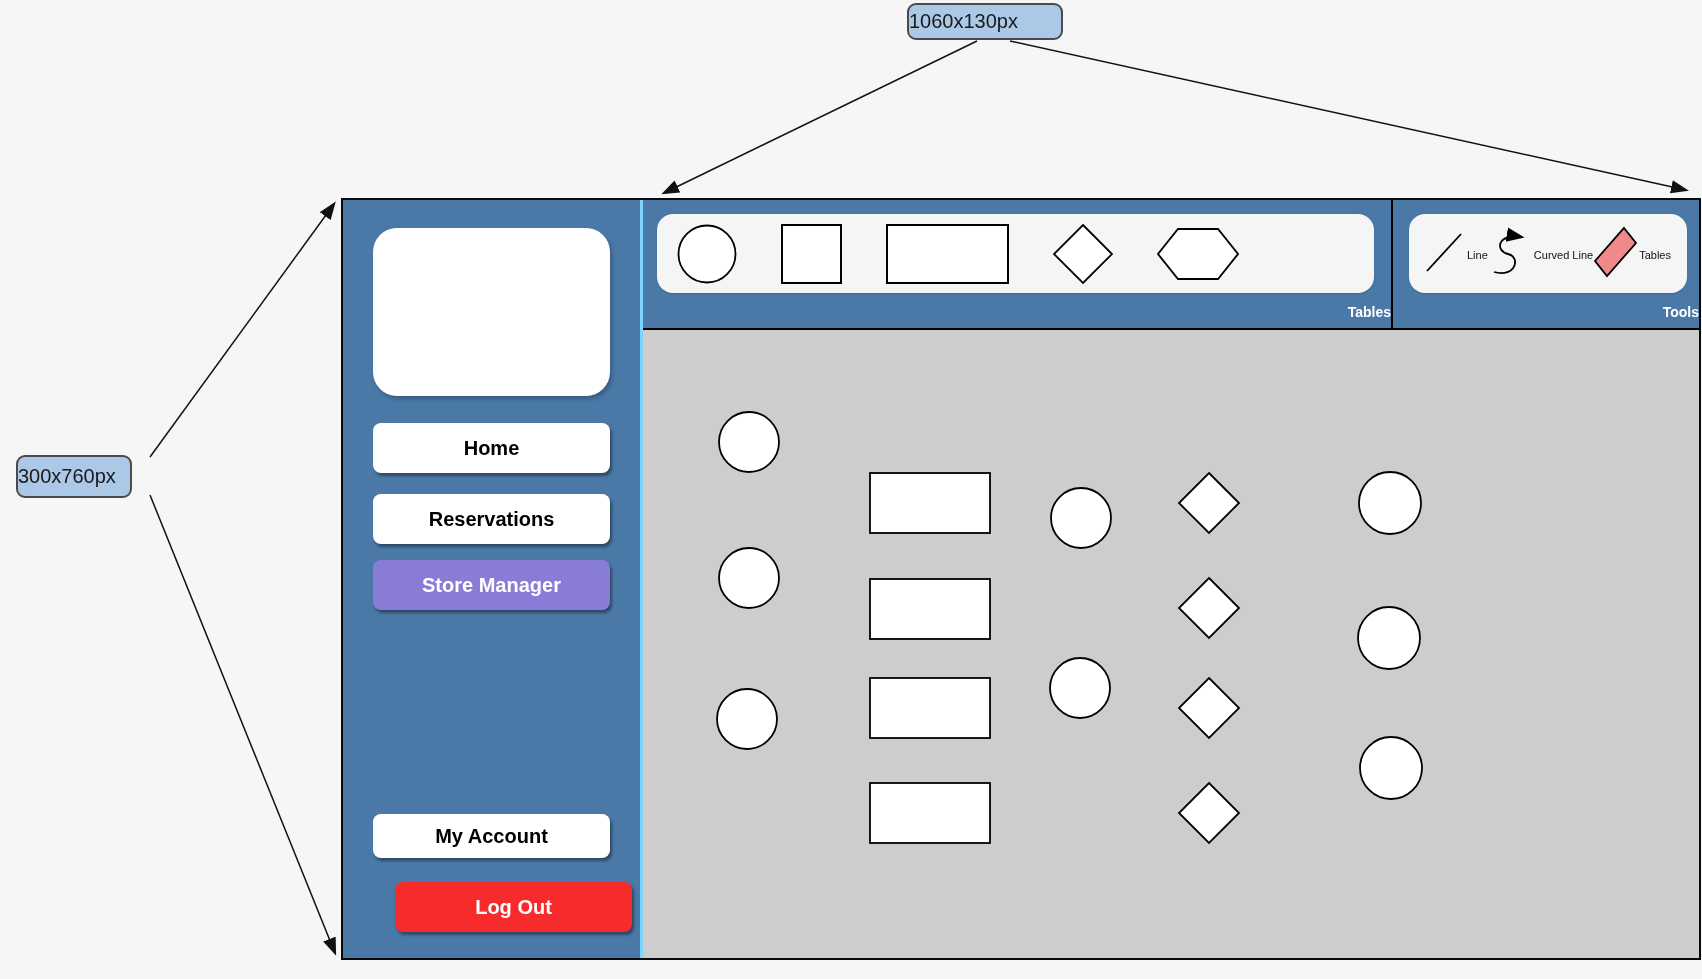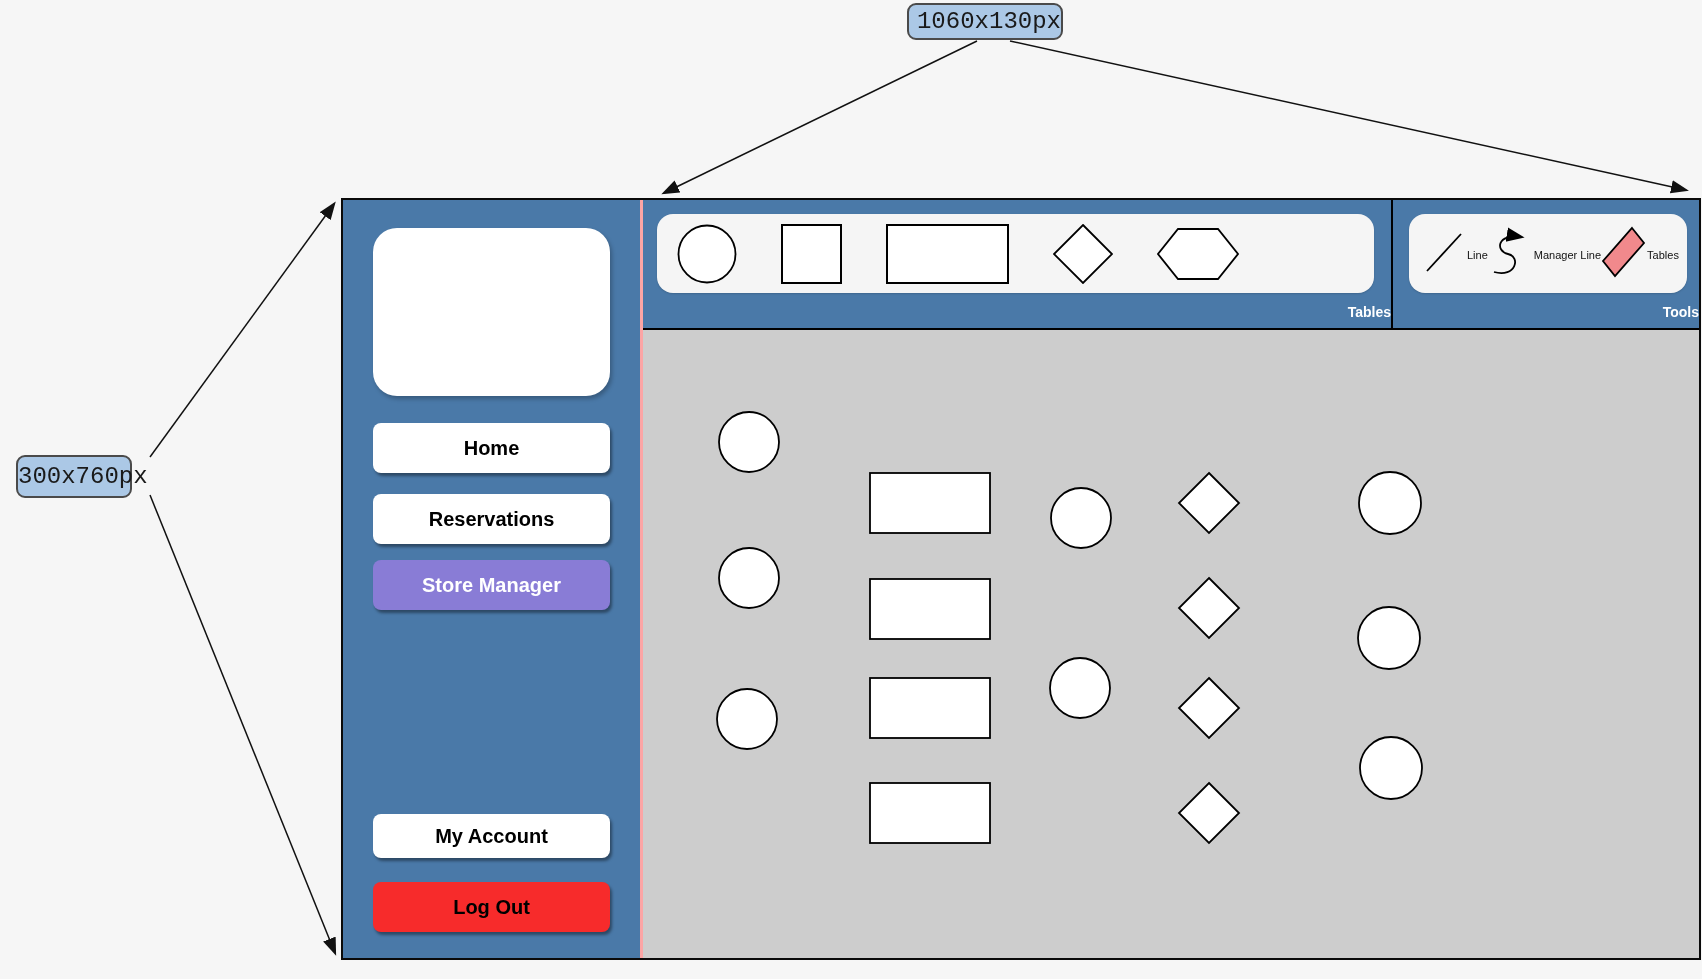--- a/index.html
+++ b/index.html
@@ -5,52 +5,52 @@
   html,body{margin:0;padding:0;}
   body{
     width:1702px;height:979px;position:relative;overflow:hidden;
     background:#f6f6f6;
     font-family:"Liberation Sans","DejaVu Sans",sans-serif;
   }
   
   #arrow-layer{position:absolute;left:0;top:0;width:1702px;height:979px;pointer-events:none;}
   .dim-label{
     position:absolute;background:var(--annotation);border:2px solid #4a4a4a;border-radius:9px;
-    color:#1a1a1a;font-size:24px;text-align:right;box-sizing:border-box;font-family:Liberation Mono, monospace;
+    color:#1a1a1a;font-size:20px;text-align:left;box-sizing:border-box;
   }
   #toolbar-size-label{left:907px;top:3px;width:156px;height:37px;line-height:33px;}
   #sidebar-size-label{left:16px;top:455px;width:116px;height:43px;line-height:39px;}
 
   
   .app{
     position:absolute;left:341px;top:198px;width:1360px;height:762px;
     border:2px solid #0a0a0a;box-sizing:border-box;display:flex;background:var(--blue);
   }
   
   .sidebar{
     position:relative;width:300px;flex:0 0 300px;background:var(--blue);
-    border-right:3px solid #fca5a5;box-sizing:border-box;padding-left:44px;
+    border-right:3px solid #7dd3fc;box-sizing:border-box;padding-left:44px;
   }
   .logo-box{
     position:absolute;left:30px;top:28px;width:237px;height:168px;background:#fff;
     border-radius:24px;box-shadow:2px 3px 4px rgba(0,0,0,0.25);
   }
   .side-btn{
     position:absolute;left:30px;width:237px;height:50px;border:none;border-radius:8px;
     font-family:inherit;font-weight:bold;font-size:20px;cursor:pointer;
     box-shadow:2px 3px 3px rgba(0,0,0,0.4);
   }
   #btn-nav-0{top:223px;}
   #btn-nav-1{top:294px;}
   #btn-nav-2{top:360px;}
   #btn-footer-0{top:614px;height:44px;}
   #btn-footer-1{top:682px;}
   .variant-white{background:#ffffff;color:#000;}
   .variant-purple{background:var(--purple);color:#fff;}
-  .variant-red{background:var(--red);color:#000000;}
+  .variant-red{background:var(--red);color:#ffffff;margin-left:22px;}
 
   
   .main{flex:1;display:flex;flex-direction:column;min-width:0;}
   .toolbar{
     height:130px;flex:0 0 130px;display:flex;background:var(--blue);
     border-bottom:2px solid #000;box-sizing:border-box;
   }
   .tables-section{flex:1;position:relative;border-right:2px solid #000;box-sizing:border-box;}
   .tools-section{flex:0 0 306px;position:relative;box-sizing:border-box;}
   .tool-panel{
@@ -133,21 +133,21 @@
             </div>
             <div class="tool-item">
               <span><svg width="46" height="50">
                   <defs>
                     <marker id="ca" markerWidth="10" markerHeight="9" refX="8" refY="4.5" orient="auto">
                       <polygon points="0,0.5 10,4.5 0,8.5" fill="#000000"></polygon>
                     </marker>
                   </defs>
                   <path d="M6 45 C 28 51 33 30 20 27 C 7 24 9 6 33 10" fill="none" stroke="#000000" stroke-width="1.8" marker-end="url(#ca)"></path>
                 </svg></span>
-              <span class="tool-label">Manager Line</span>
+              <span class="tool-label">Curved Line</span>
             </div>
             <div class="tool-item">
               <span><svg width="46" height="52">
                   <polygon points="31,2 43,17 14,50 2,35" fill="#f1898c" stroke="#000000" stroke-width="1.8"></polygon>
                 </svg></span>
               <span class="tool-label">Tables</span>
             </div>
           </div>
         <div class="section-label">Tools</div>
       </div>

